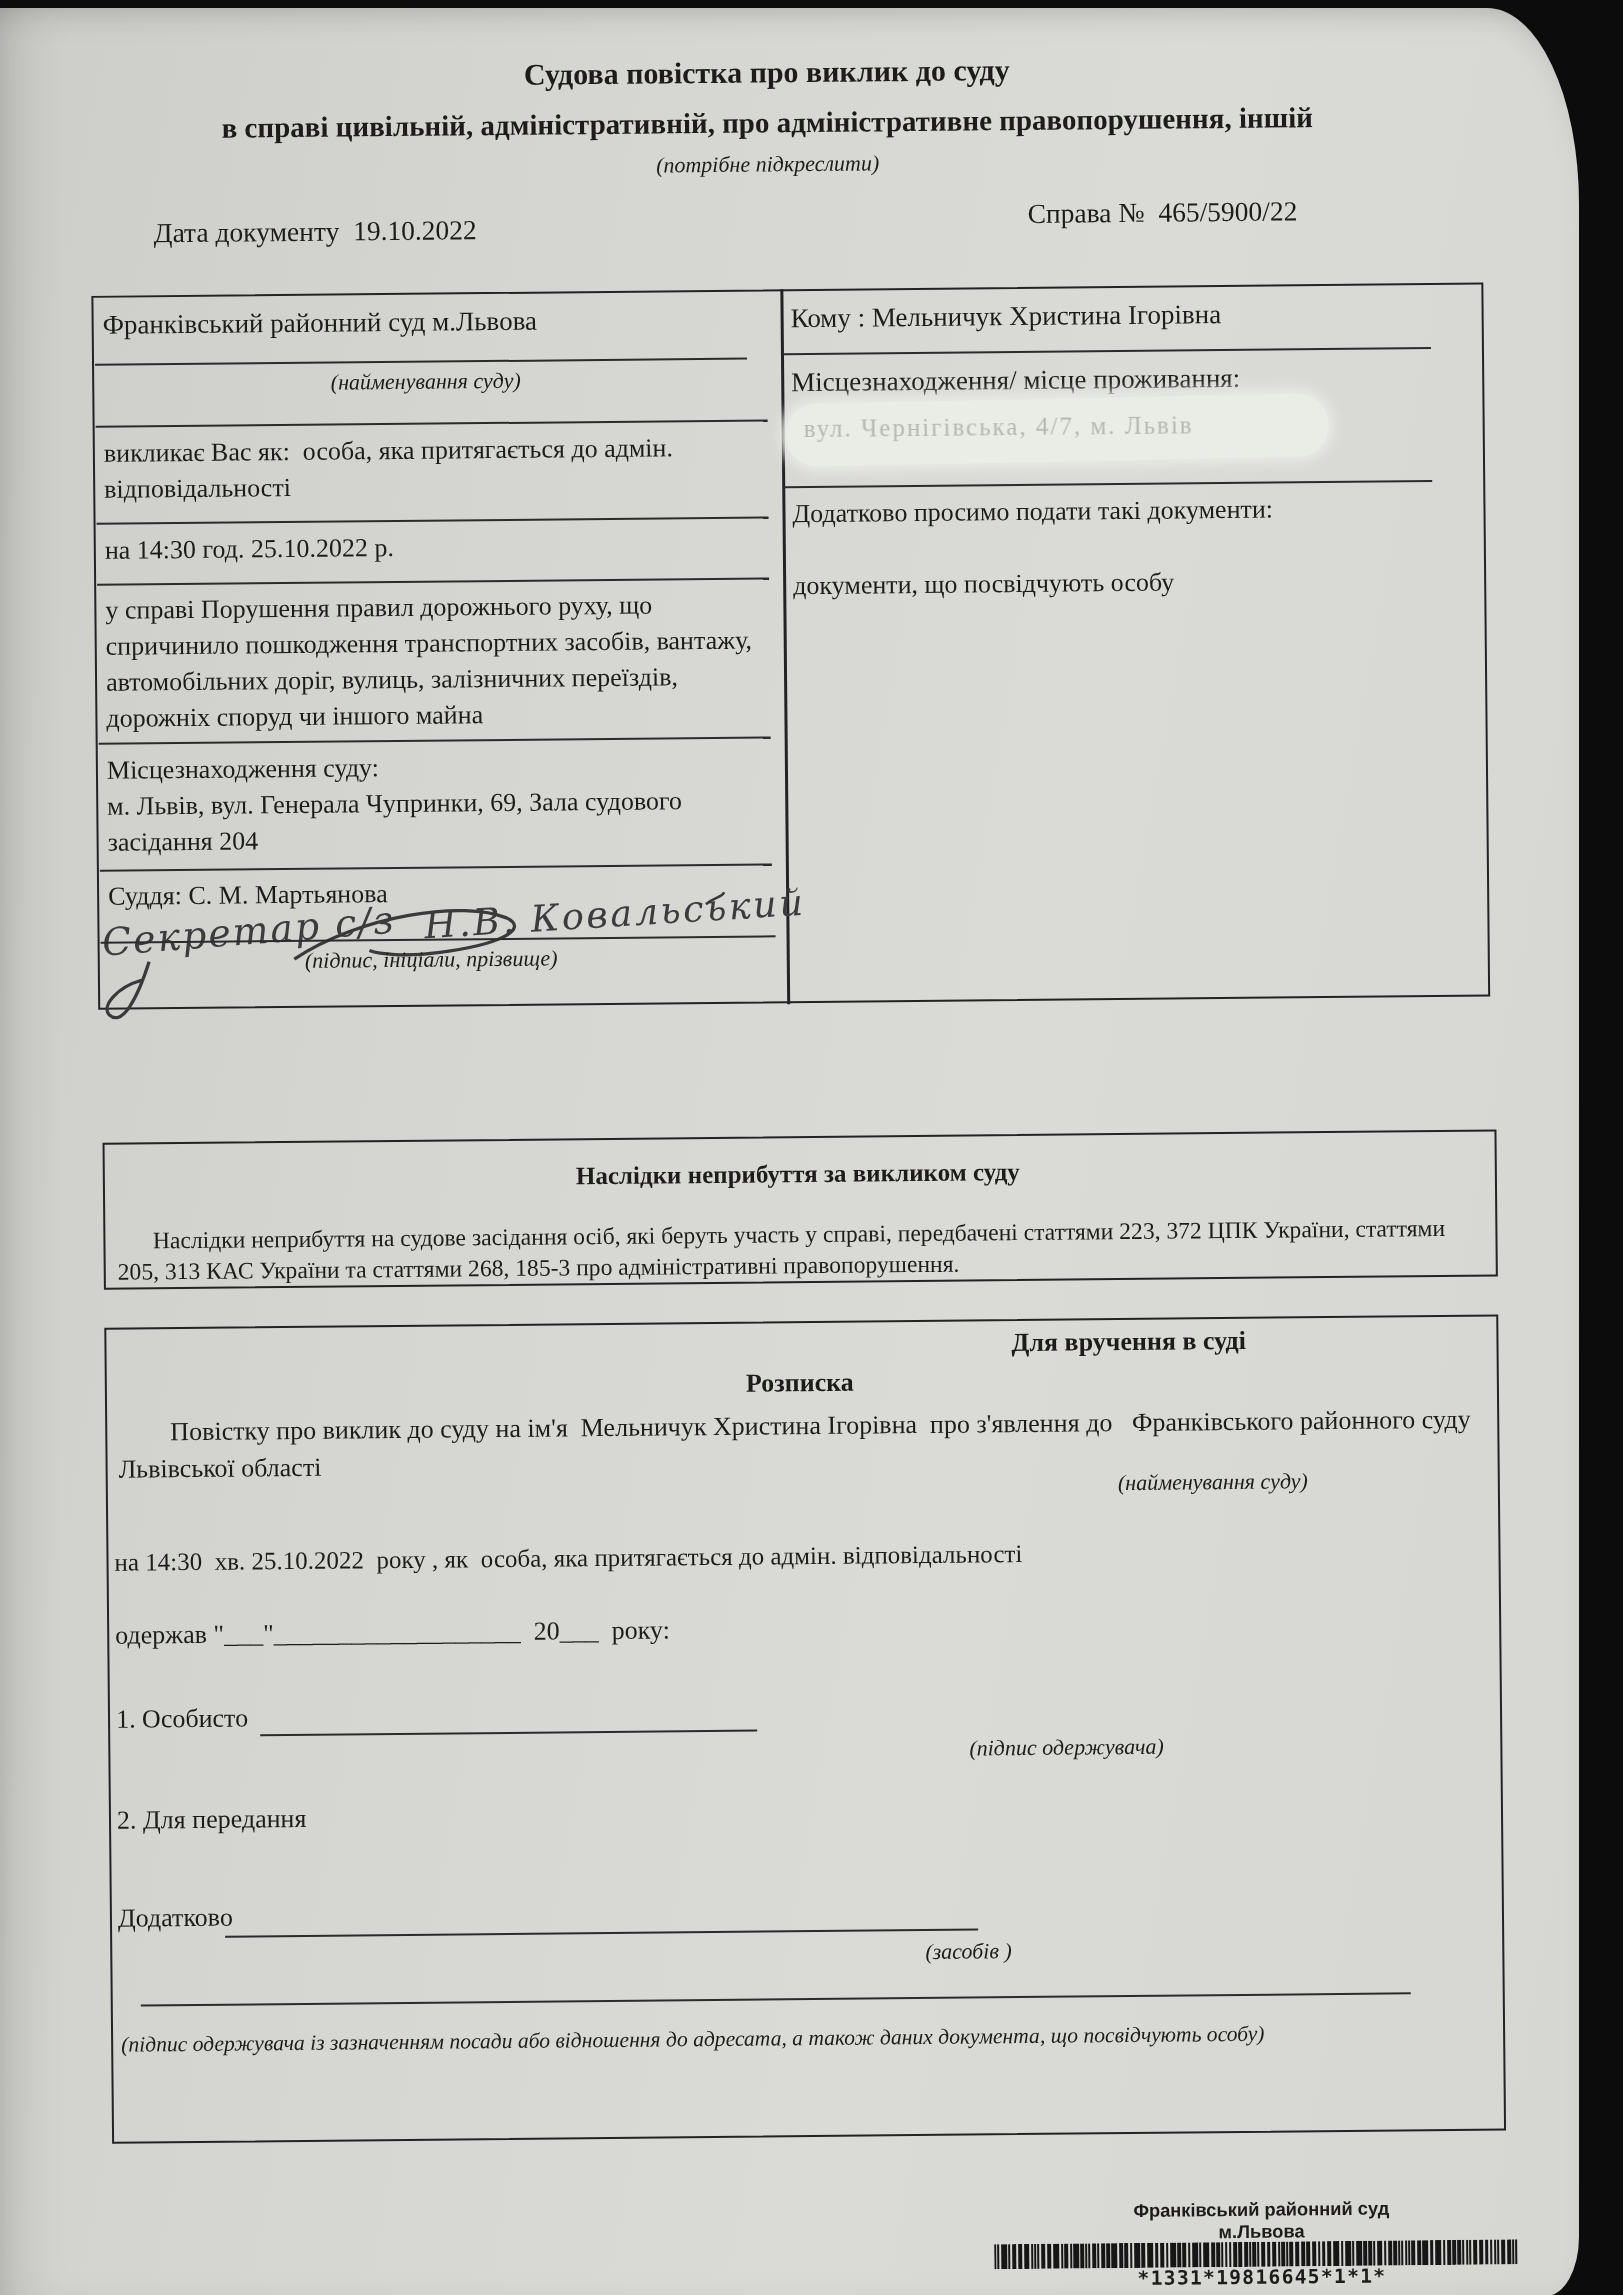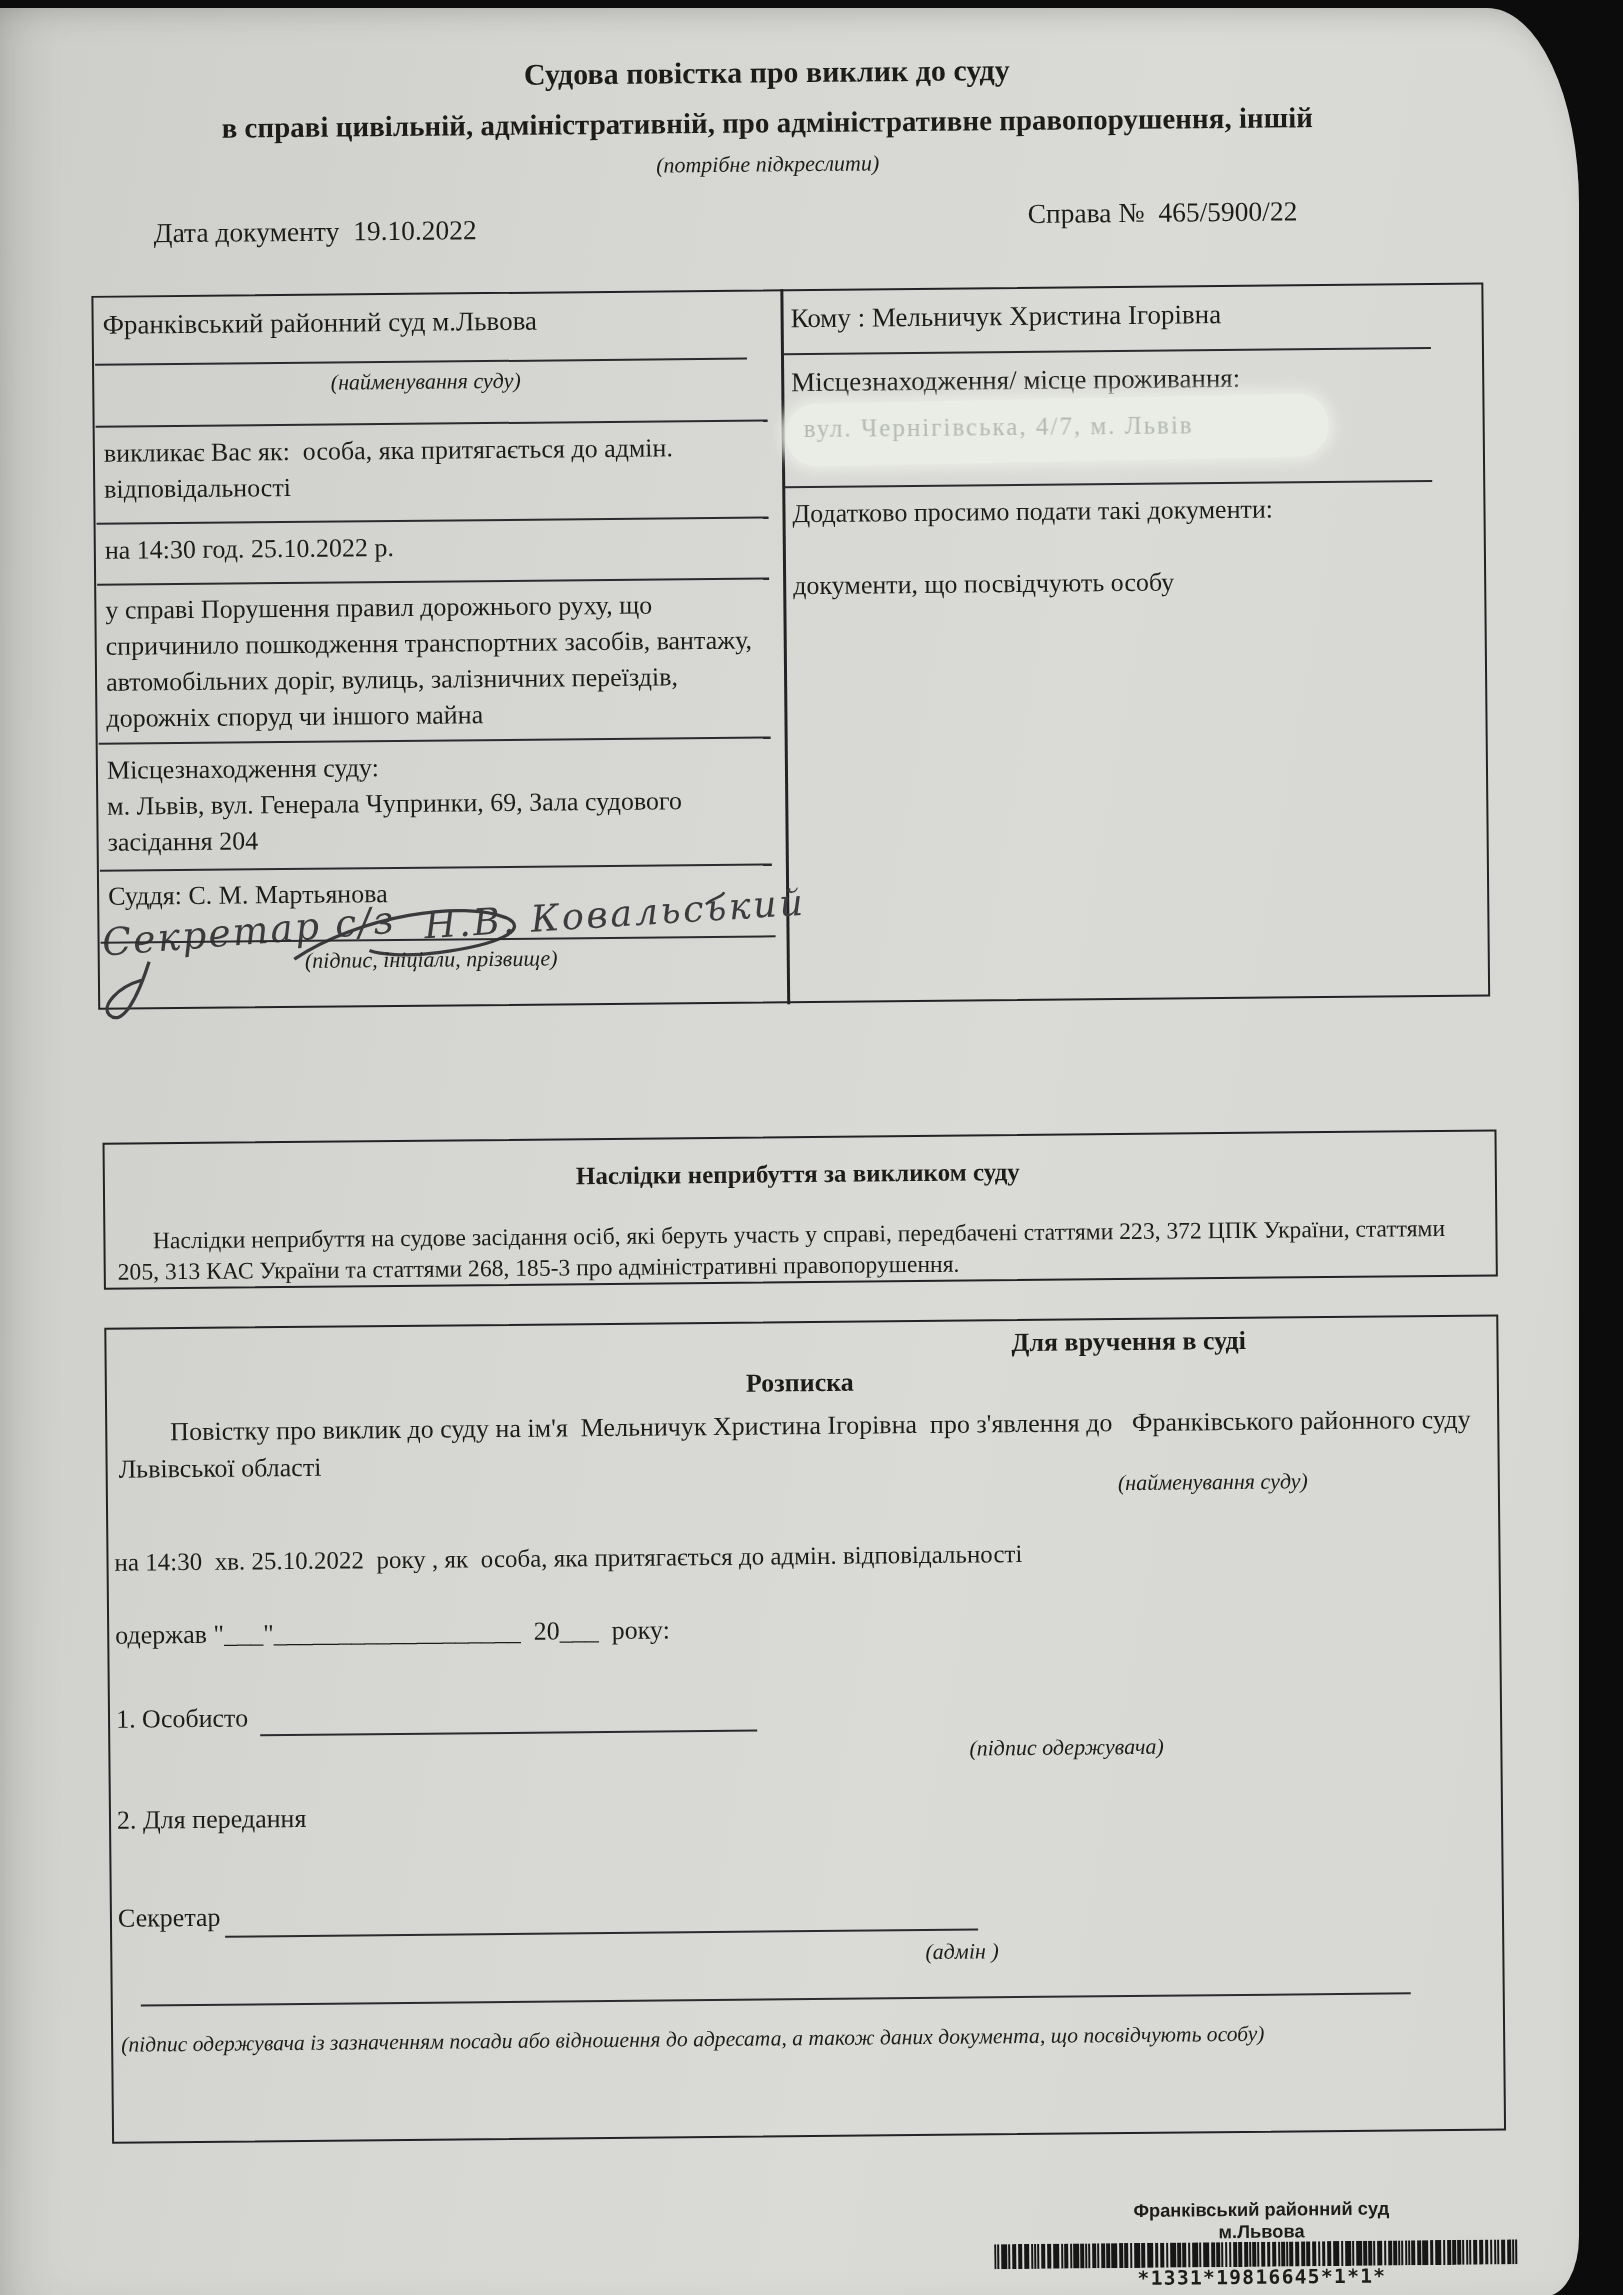--- a/index.html
+++ b/index.html
@@ -124,23 +124,23 @@
   <div class="abs t" style="left:109px;top:1542px;width:1368px;font-size:25px;">на 14:30  хв. 25.10.2022  року , як  особа, яка притягається до адмін. відповідальності</div>
 
   <div class="abs t" style="left:109px;top:1614px;width:1368px;font-size:26px;">одержав "___"___________________  20___  року:</div>
 
   <div class="abs t" style="left:109px;top:1698px;font-size:26px;">1. Особисто</div>
   <div class="rule" style="left:253px;top:1729px;width:497px;"></div>
   <div class="abs t cap" style="left:962px;top:1737px;">(підпис одержувача)</div>
 
   <div class="abs t" style="left:109px;top:1799px;font-size:26px;">2. Для передання</div>
 
-  <div class="abs t" style="left:109px;top:1897px;font-size:26px;">Секретар</div>
+  <div class="abs t" style="left:109px;top:1897px;font-size:26px;">Додатково</div>
   <div class="rule" style="left:216px;top:1930px;width:753px;"></div>
-  <div class="abs t cap" style="left:916px;top:1940px;">(адмін )</div>
+  <div class="abs t cap" style="left:916px;top:1940px;">(засобів )</div>
 
   <div class="rule" style="left:131px;top:1998px;width:1270px;"></div>
   <div class="abs t i" style="left:111px;top:2026px;width:1361px;font-size:21.6px;">(підпис одержувача із зазначенням посади або відношення до адресата, а також даних документа, що посвідчують особу)</div>
 
   <div class="abs t footer-sans center" style="left:1073px;top:2203px;width:353px;font-size:18.3px;">Франківський районний суд</div>
   <div class="abs t footer-sans center" style="left:1073px;top:2225px;width:353px;font-size:18.3px;">м.Львова</div>
   <div class="barcode" style="left:982px;top:2246px;width:524px;height:25px;">
       <span style="width:2px;margin-right:1.3px"></span>
       <span style="width:2px;margin-right:2px"></span>
       <span style="width:5.9px;margin-right:1.3px"></span>

